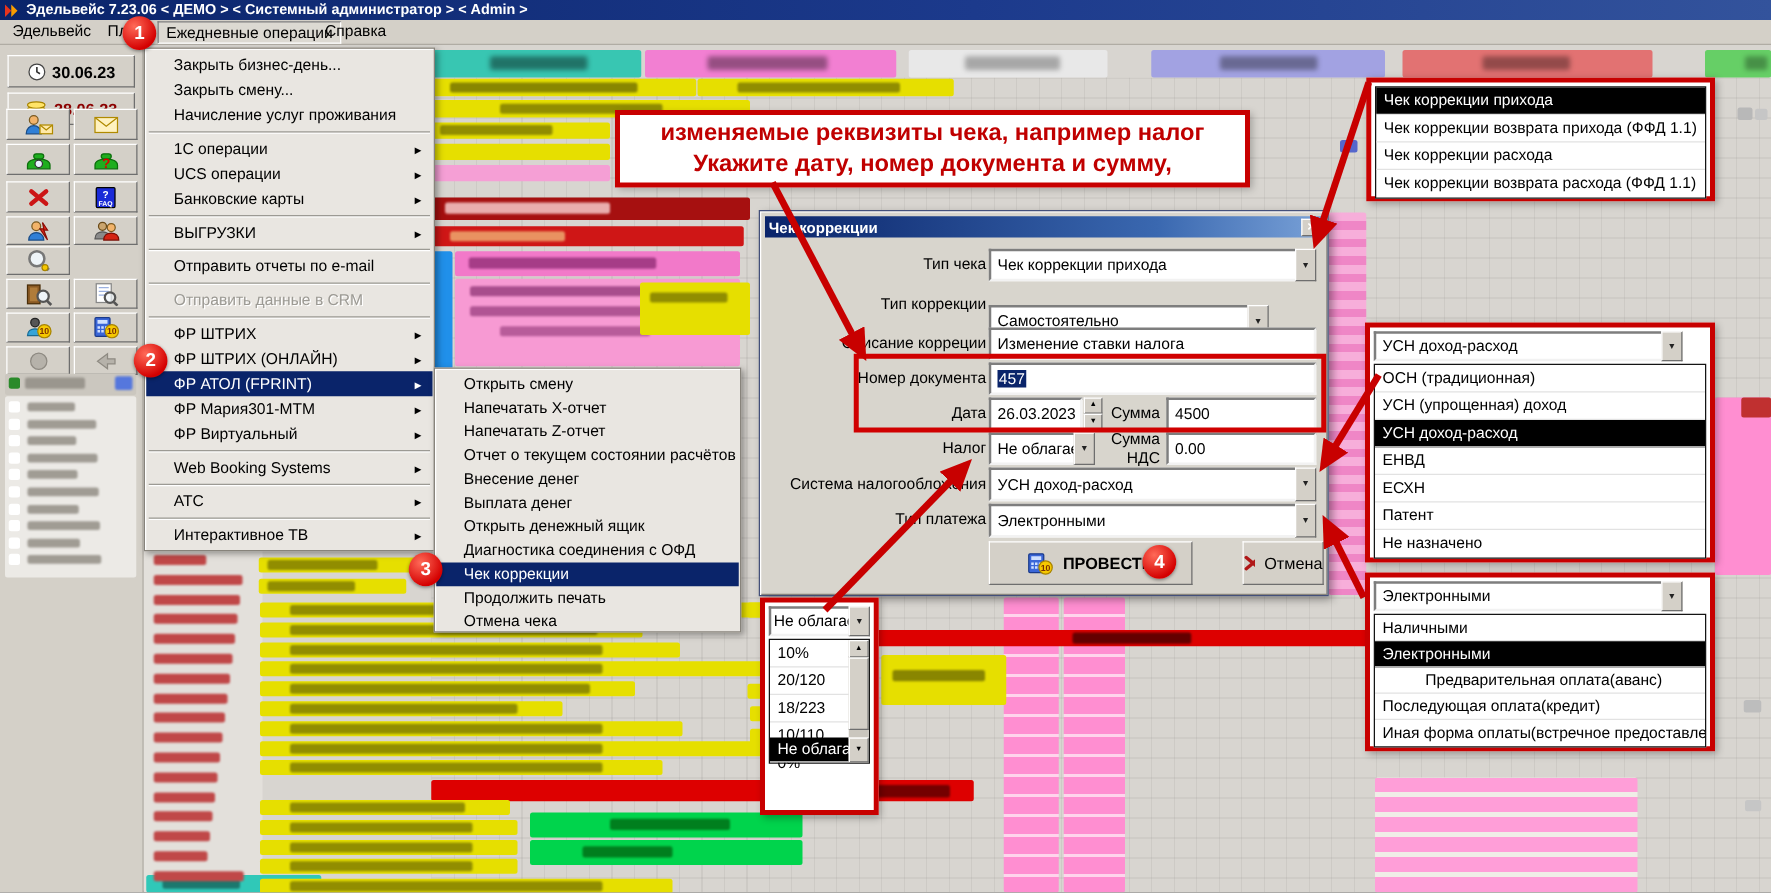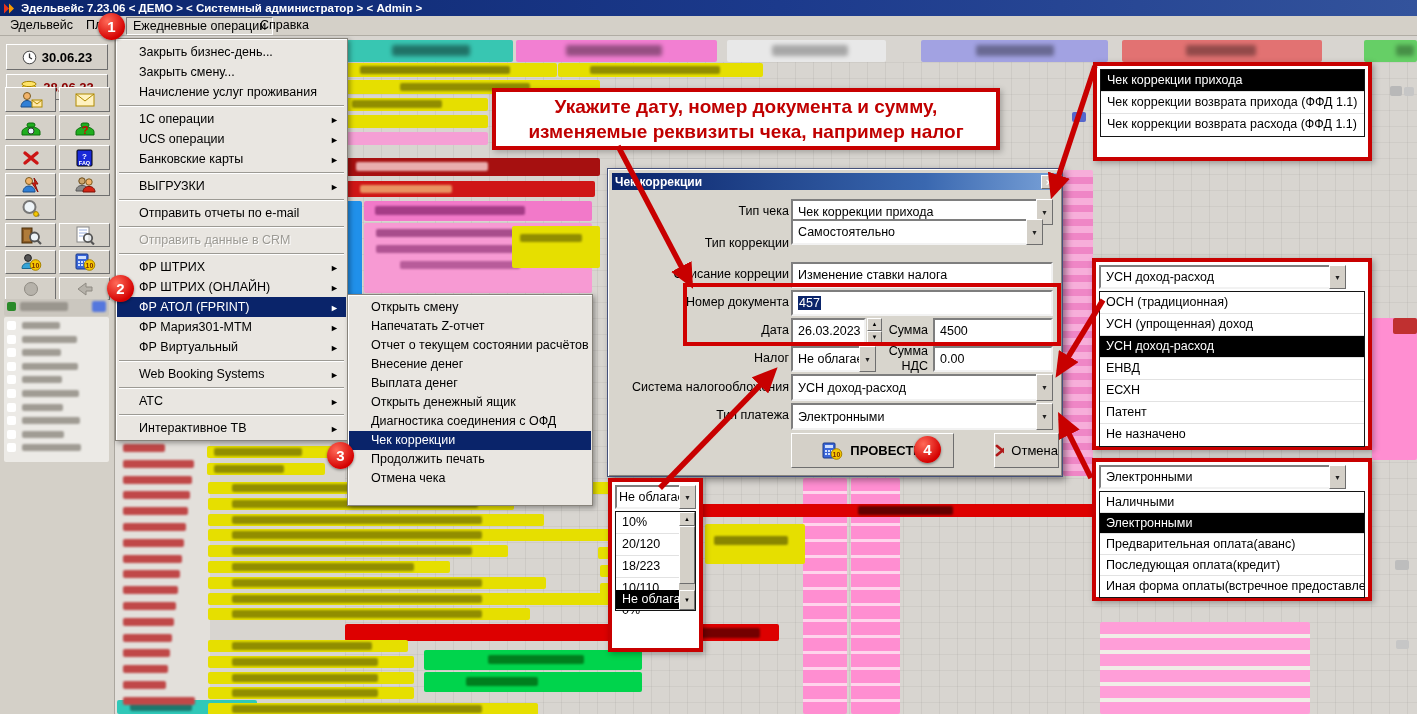--- a/index.html
+++ b/index.html
@@ -381,20 +381,21 @@
     <div class="msep"></div>
     <div class="mi"><span>Web Booking Systems</span><span class="arr">►</span></div>
     <div class="msep"></div>
     <div class="mi"><span>АТС</span><span class="arr">►</span></div>
     <div class="msep"></div>
     <div class="mi"><span>Интерактивное ТВ</span><span class="arr">►</span></div>
   </div>
 
   <div class="abs menu" style="left:347px;top:294px;width:246px;height:212px;z-index:11;">
     <div class="mi smi"><span>Открыть смену</span></div>
+    <div class="mi smi"><span>Напечатать X-отчет</span></div>
     <div class="mi smi"><span>Напечатать Z-отчет</span></div>
     <div class="mi smi"><span>Отчет о текущем состоянии расчётов</span></div>
     <div class="mi smi"><span>Внесение денег</span></div>
     <div class="mi smi"><span>Выплата денег</span></div>
     <div class="mi smi"><span>Открыть денежный ящик</span></div>
     <div class="mi smi"><span>Диагностика соединения с ОФД</span></div>
     <div class="mi smi hl"><span>Чек коррекции</span></div>
     <div class="mi smi"><span>Продолжить печать</span></div>
     <div class="mi smi"><span>Отмена чека</span></div>
   </div>
@@ -403,21 +404,21 @@
     <div class="dtitle">
       <span>Чек коррекции</span>
       <span class="b3 xbtn">×</span>
     </div>
     <div class="flabel" style="left:8px;top:35px;width:173px;">Тип чека</div>
     <div class="combo" style="left:183px;top:30px;width:262px;height:26px;">
       <span class="cfield">Чек коррекции прихода</span>
         <span class="b3 ddbtn">▼</span>
     </div>
     <div class="flabel" style="left:8px;top:67px;width:173px;">Тип коррекции</div>
-    <div class="combo" style="left:183px;top:50px;width:252px;height:26px;">
+    <div class="combo" style="left:183px;top:75px;width:224px;height:26px;">
       <span class="cfield">Самостоятельно</span>
         <span class="b3 ddbtn">▼</span>
     </div>
     <div class="flabel" style="left:8px;top:98px;width:173px;">Описание корреции</div>
     <div class="tinput" style="left:183px;top:93px;width:262px;height:26px;">Изменение ставки налога</div>
     <div class="flabel" style="left:8px;top:126px;width:173px;">Номер документа</div>
     <div class="tinput" style="left:183px;top:121px;width:262px;height:26px;">
         <span class="selhl bold">457</span>
       </div>
     <div class="flabel" style="left:8px;top:154px;width:173px;">Дата</div>
@@ -469,28 +470,29 @@
       <svg width="15" height="13">
           <path d="M2 2l11 9M13 2L2 11" stroke="#b01818" stroke-width="2.8" stroke-linecap="round"></path>
         </svg>
       <span>Отмена</span>
     </div>
   </div>
 
   <div class="abs redrect" style="left:683px;top:283px;width:378px;height:63px;z-index:30;"></div>
 
   <div class="abs ann" style="left:492px;top:88px;width:508px;z-index:31;">
+    <div>изменяемые реквизиты чека, например налог</div>
     <div>Укажите дату, номер документа и сумму,</div>
-    <div>изменяемые реквизиты чека, например налог</div>
   </div>
 
   <div class="abs redbox" style="left:1093px;top:62px;width:279px;height:99px;z-index:32;">
     <div class="wlist" style="margin:3px;">
       <div class="opt sel">Чек коррекции прихода</div>
       <div class="opt">Чек коррекции возврата прихода (ФФД 1.1)</div>
+      <div class="opt">Чек коррекции расхода</div>
       <div class="opt">Чек коррекции возврата расхода (ФФД 1.1)</div>
     </div>
   </div>
 
   <div class="abs redbox" style="left:1092px;top:258px;width:280px;height:192px;z-index:32;">
     <div class="comborow">
       <span class="cfield">УСН доход-расход</span>
         <span class="b3 ddbtn">▼</span>
     </div>
     <div class="wlist">
@@ -505,21 +507,21 @@
   </div>
 
   <div class="abs redbox" style="left:1092px;top:458px;width:280px;height:143px;z-index:32;">
     <div class="comborow">
       <span class="cfield">Электронными</span>
         <span class="b3 ddbtn">▼</span>
     </div>
     <div class="wlist">
       <div class="opt" style="height:21px;line-height:20px;">Наличными</div>
       <div class="opt sel" style="height:21px;line-height:20px;">Электронными</div>
-      <div class="opt" style="height:21px;line-height:20px;">Предварительная оплата(аванс)</div>
+      <div class="opt" style="height:21px;line-height:20px;text-align:center;">Предварительная оплата(аванс)</div>
       <div class="opt" style="height:21px;line-height:20px;">Последующая оплата(кредит)</div>
       <div class="opt" style="height:21px;line-height:20px;">Иная форма оплаты(встречное предоставление)</div>
     </div>
   </div>
 
   <div class="abs redbox" style="left:608px;top:478px;width:95px;height:174px;z-index:32;">
     <div class="comborow" style="margin:3px 3px 2px 3px;">
       <span class="cfield" style="padding:0 2px;">Не облагае</span>
         <span class="b3 ddbtn">▼</span>
     </div>

